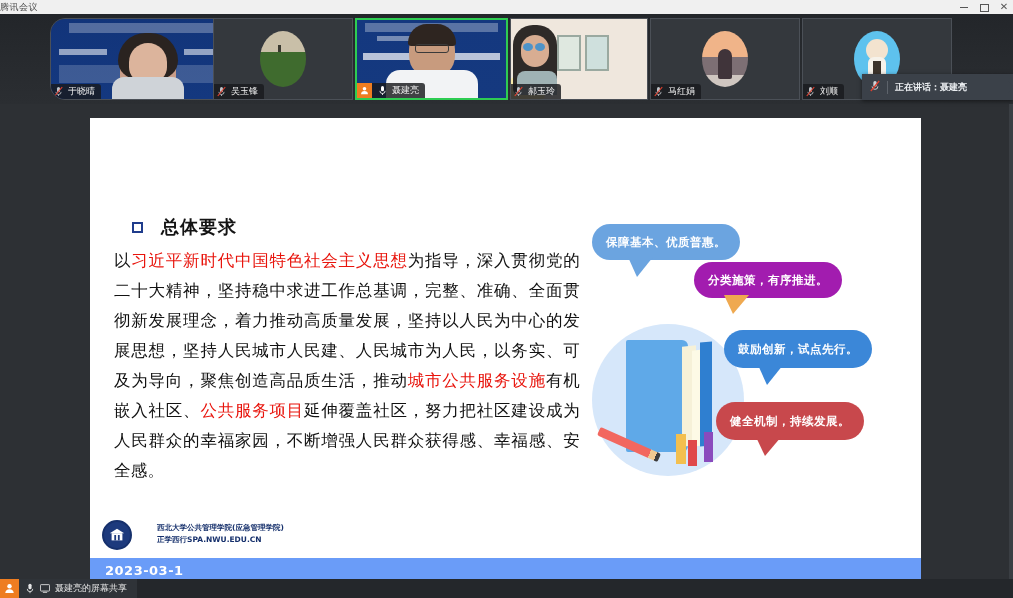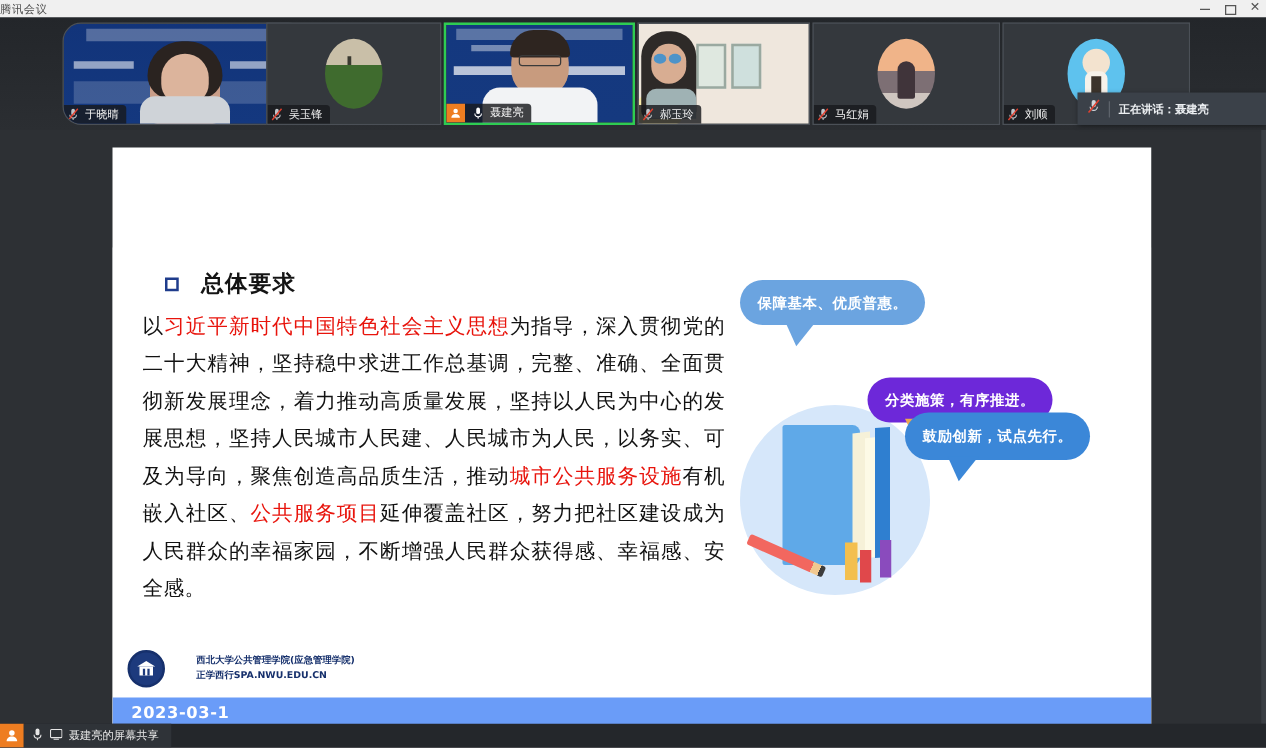--- a/index.html
+++ b/index.html
@@ -354,27 +354,31 @@
           <div style="position:absolute;left:50px;bottom:-6px;width:10px;height:30px;background:#f3bf4e;"></div>
           <div style="position:absolute;left:62px;bottom:-8px;width:9px;height:26px;background:#e0484b;"></div>
           <div style="position:absolute;left:78px;bottom:-4px;width:9px;height:30px;background:#8a4bbd;"></div>
         </div>
         <div class="pencil"></div>
 
         <div class="bubble b1" style="background: rgb(107, 164, 224);">
           <span>保障基本、优质普惠。</span>
           <span class="tail" style="border-top-color: rgb(107, 164, 224);"></span>
         </div>
-        <div class="bubble b2" style="background: #6d28d9; margin-top: 40px;">
+        <div class="bubble b2" style="background: #a21caf;">
           <span>分类施策，有序推进。</span>
           <span class="tail" style="border-top-color: rgb(239, 169, 80);"></span>
         </div>
         <div class="bubble b3" style="background: rgb(59, 135, 216);">
           <span>鼓励创新，试点先行。</span>
           <span class="tail" style="border-top-color: rgb(59, 135, 216);"></span>
+        </div>
+        <div class="bubble b4" style="background: rgb(200, 72, 76);">
+          <span>健全机制，持续发展。</span>
+          <span class="tail" style="border-top-color: rgb(200, 72, 76);"></span>
         </div>
       </div>
 
       <div class="slide-footer">
         <div class="logo-mark">
           <svg viewBox="0 0 20 20">
               <rect x="4" y="8" width="12" height="8" fill="#ffffff"></rect>
               <path d="M2 8 L10 3 L18 8 Z" fill="#ffffff"></path>
               <rect x="7" y="10" width="2" height="6" fill="#1d3a7d"></rect>
               <rect x="11" y="10" width="2" height="6" fill="#1d3a7d"></rect>

